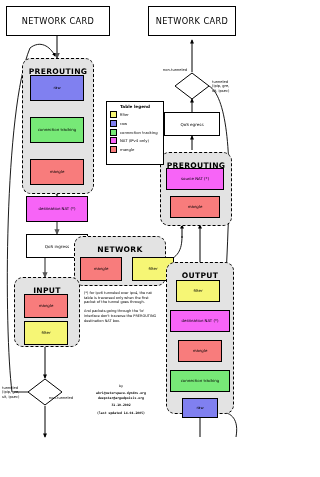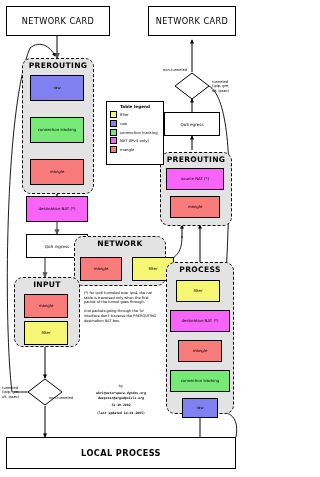--- a/index.html
+++ b/index.html
@@ -11,21 +11,21 @@
   .nic{position:absolute;border:1.4px solid #000;background:#fff;
        display:flex;align-items:center;justify-content:center;
        font-size:8.2px;font-weight:normal;letter-spacing:.4px;}
   .localproc{position:absolute;border:1.4px solid #000;background:#fff;
        display:flex;align-items:center;justify-content:center;
        font-size:8.2px;font-weight:bold;letter-spacing:.4px;}
 
   .chain{position:absolute;background:#e3e3e3;border:1.3px dashed #000;
          border-radius:9px;}
   .chain-title{text-align:center;font-size:7.6px;font-weight:bold;
-         letter-spacing:.3px;padding-top:2px;}
+         letter-spacing:.3px;padding-top:2px;margin-top:6px;}
 
   .tbox{position:absolute;border:1px solid #000;display:flex;
         align-items:center;justify-content:center;text-align:center;
         font-size:3.9px;line-height:1.05;box-sizing:border-box;}
   .t-raw{background:#8080f0;}
   .t-ct{background:#77e977;}
   .t-mangle{background:#f87c7c;}
   .t-nat{background:#f764f7;}
   .t-filter{background:#f6f675;}
 
@@ -163,21 +163,21 @@
     <div class="chain-title">INPUT</div>
   </div>
   <div class="tbox t-mangle" style="left:24px;top:294px;width:44px;height:24px;">
     <span>mangle</span>
   </div>
   <div class="tbox t-filter" style="left:24px;top:321px;width:44px;height:24px;">
     <span>filter</span>
   </div>
 
   <div class="chain" style="left:166px;top:262px;width:66px;height:150px;">
-    <div class="chain-title">PROCESS</div>
+    <div class="chain-title">OUTPUT</div>
   </div>
   <div class="tbox t-filter" style="left:176px;top:280px;width:44px;height:22px;">
     <span>filter</span>
   </div>
   <div class="tbox t-nat" style="left:170px;top:310px;width:60px;height:22px;">
     <span>destination NAT (*)</span>
   </div>
   <div class="tbox t-mangle" style="left:178px;top:340px;width:44px;height:22px;">
     <span>mangle</span>
   </div>
@@ -195,23 +195,20 @@
     <span>source NAT (*)</span>
   </div>
   <div class="tbox t-mangle" style="left:170px;top:196px;width:50px;height:22px;">
     <span>mangle</span>
   </div>
 
   <div class="plain" style="left:164px;top:112px;width:56px;height:24px;">
     <span>QoS egress</span>
   </div>
 
-  <div class="localproc" style="left:6px;top:437px;width:228px;height:30px;">
-    <span>LOCAL PROCESS</span>
-  </div>
 
   <div class="legend" style="left:106px;top:101px;width:58px;height:64px;">
     <div class="legend-title">Table legend</div>
     <div class="legend-row">
       <span class="swatch" style="background:#f6f675;"></span>
       <span class="legend-lab">filter</span>
     </div>
     <div class="legend-row">
       <span class="swatch" style="background:#8080f0;"></span>
       <span class="legend-lab">raw</span>

